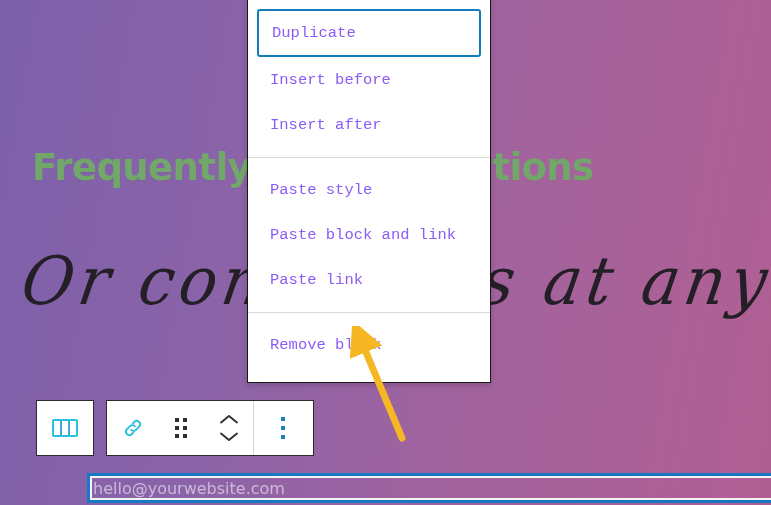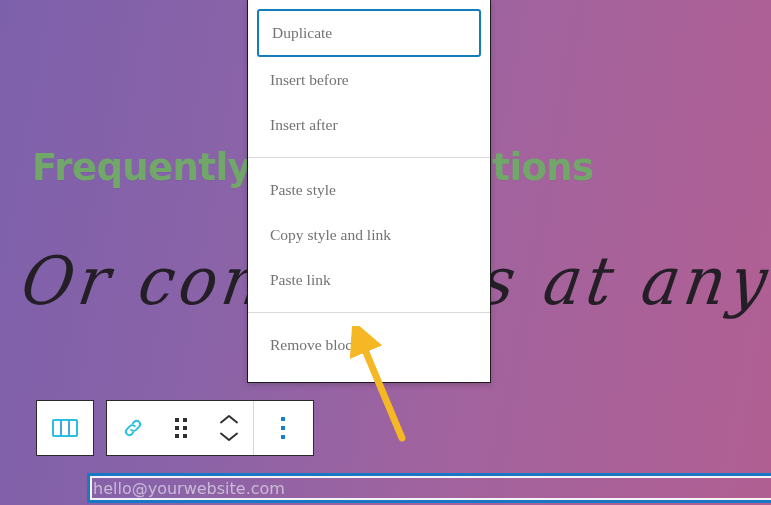--- a/index.html
+++ b/index.html
@@ -175,23 +175,23 @@
     background: #ffffff;
     border: 1px solid #1a1a1a;
     box-shadow: 0 2px 6px rgba(0,0,0,0.18);
     padding-top: 9px;
   }
   .menu-item {
     height: 45px;
     display: flex;
     align-items: center;
     padding-left: 22px;
-    font-family: Liberation Serif, serif;
+    font-family: Liberation Mono, monospace;
     font-size: 15.5px;
-    color: #737373;
+    color: #8b5cf6;
     cursor: pointer;
     background: #fff;
   }
   .menu-item.focused {
     margin: 0 9px;
     padding-left: 13px;
     border: 2px solid #127dba;
     border-radius: 3px;
     height: 48px;
   }
@@ -280,21 +280,21 @@
 
   <div class="menu">
 
     <div class="menu-item focused">Duplicate</div>
     <div class="menu-item">Insert before</div>
     <div class="menu-item">Insert after</div>
 
     <div class="menu-sep"></div>
 
     <div class="menu-item">Paste style</div>
-    <div class="menu-item">Copy style and link</div>
+    <div class="menu-item">Paste block and link</div>
     <div class="menu-item">Paste link</div>
 
     <div class="menu-sep"></div>
 
     <div class="menu-item">Remove block</div>
   </div>
 
   <svg class="arrow-annot" viewBox="0 0 80 120">
     <defs>
       <marker id="arrowhead" markerWidth="5" markerHeight="5" refX="2.2" refY="2.5" orient="auto">

